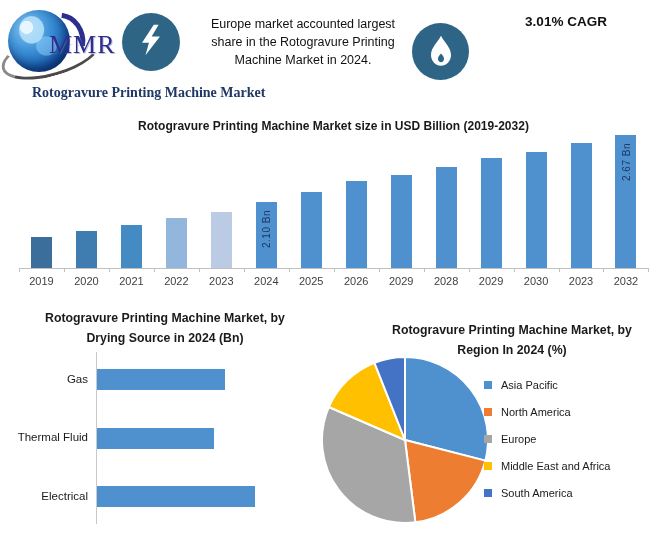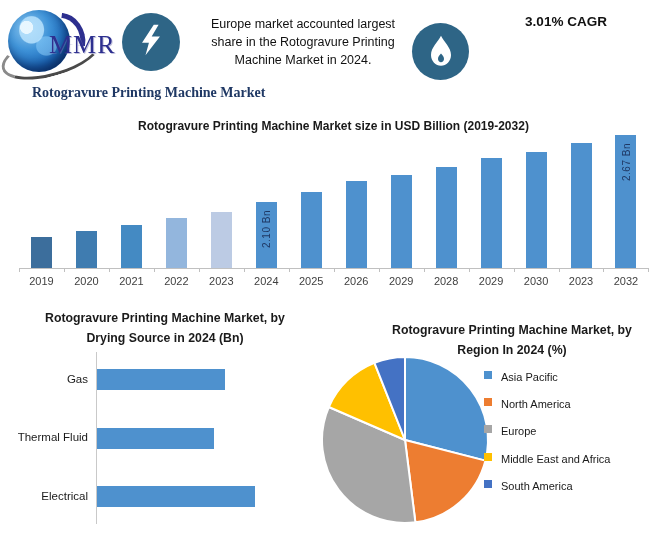--- a/index.html
+++ b/index.html
@@ -66,21 +66,21 @@
   .axis-x{position:absolute;background:#c0c0c0;}
   .tick{position:absolute;background:#c0c0c0;width:1px;height:4px;}
   .xlab{position:absolute;width:44px;text-align:center;font-size:11px;color:#3f3f3f;}
   
   .axis-y{position:absolute;background:#c9c9c9;}
   .hbar{position:absolute;background:#4e91ce;}
   .hlab{position:absolute;left:0;width:88px;text-align:right;font-size:11.5px;color:#1a1a1a;}
   
   #pie{position:absolute;left:319px;top:354px;}
   .legend{position:absolute;left:484px;top:371px;}
-  .legend-item{display:flex;align-items:flex-start;height:27.2px;}
+  .legend-item{display:flex;align-items:center;height:27.2px;}
   .legend-marker{width:8px;height:8px;flex:0 0 8px;}
   .legend-label{margin-left:9px;font-size:11px;color:#1a1a1a;white-space:nowrap;}
 </style>
 </head>
 <body>
 
 <div class="stage">
 
   <div class="globe"></div>
   <div class="swoosh"></div>

